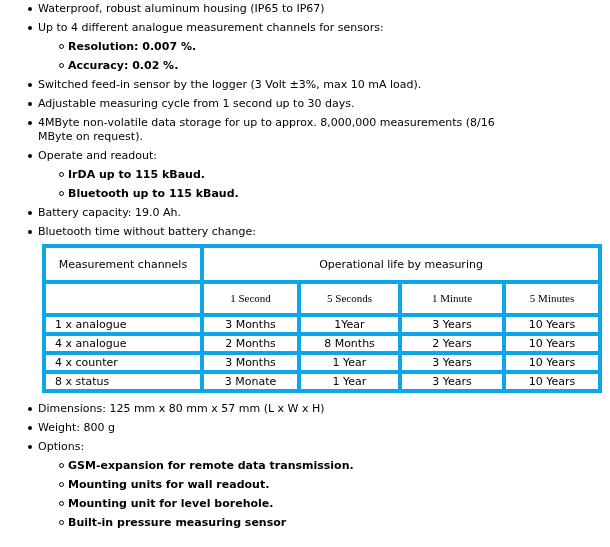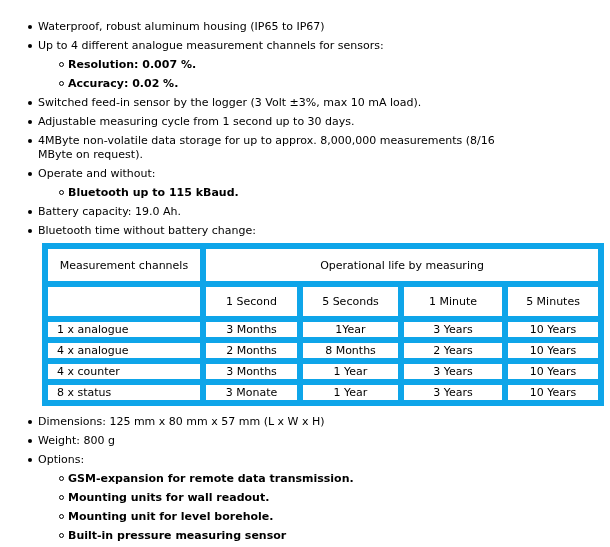--- a/index.html
+++ b/index.html
@@ -10,21 +10,21 @@
   body {
     width: 610px;
     height: 547px;
     overflow: hidden;
     font-family: "DejaVu Sans", "Liberation Sans", sans-serif;
     font-size: 11px;
     line-height: 14px;
     color: #000000;
   }
   .page {
-    padding-top: 20px;
+    padding-top: 2px;
     width: 540px;
     box-sizing: border-box;
   }
   ul.l1 {
     list-style: none;
     margin: 0;
     padding: 0 14px 0 28px;
   }
   ul.l1 > li {
     margin: 0 0 5px 0;
@@ -76,31 +76,31 @@
     border: 1px solid #000000;
     border-radius: 50%;
   }
   table.ops {
     border-collapse: collapse;
     table-layout: fixed;
     margin: 3px 0 9px 42px;
     width: 558px;
   }
   table.ops td {
-    border: 6px solid #0ea5e9;
+    border: 4px solid #0ea5e9;
     font-size: 11px;
     line-height: 13px;
     text-align: center;
     vertical-align: middle;
     padding: 0;
     overflow: hidden;
     white-space: nowrap;
   }
   table.ops tr.h1 td { height: 32px; }
-  table.ops tr.h2 td { height: 29px; }
+  table.ops tr.h2 td { height: 29px; font-family: Liberation Serif, serif; }
   table.ops tr.d  td { height: 15px; margin-left: 24px; }
   table.ops tr.d td.chan {
     text-align: left;
     padding-left: 9px;
   }
 </style>
 </head>
 <body>
 
 <div class="page">
@@ -146,23 +146,29 @@
     </li>
     <li>
       <div class="row">
           <span class="b1"></span>
           <span class="txt">4MByte non-volatile data storage for up to approx. 8,000,000 measurements (8/16 MByte on request).</span>
         </div>
     </li>
     <li>
       <div class="row">
           <span class="b1"></span>
-          <span class="txt">Operate and without:</span>
+          <span class="txt">Operate and readout:</span>
         </div>
       <ul class="l2">
+        <li>
+            <div class="row">
+              <span class="b2"></span>
+              <span class="txt">IrDA up to 115 kBaud.</span>
+            </div>
+          </li>
         <li>
             <div class="row">
               <span class="b2"></span>
               <span class="txt">Bluetooth up to 115 kBaud.</span>
             </div>
           </li>
       </ul>
     </li>
     <li>
       <div class="row">

